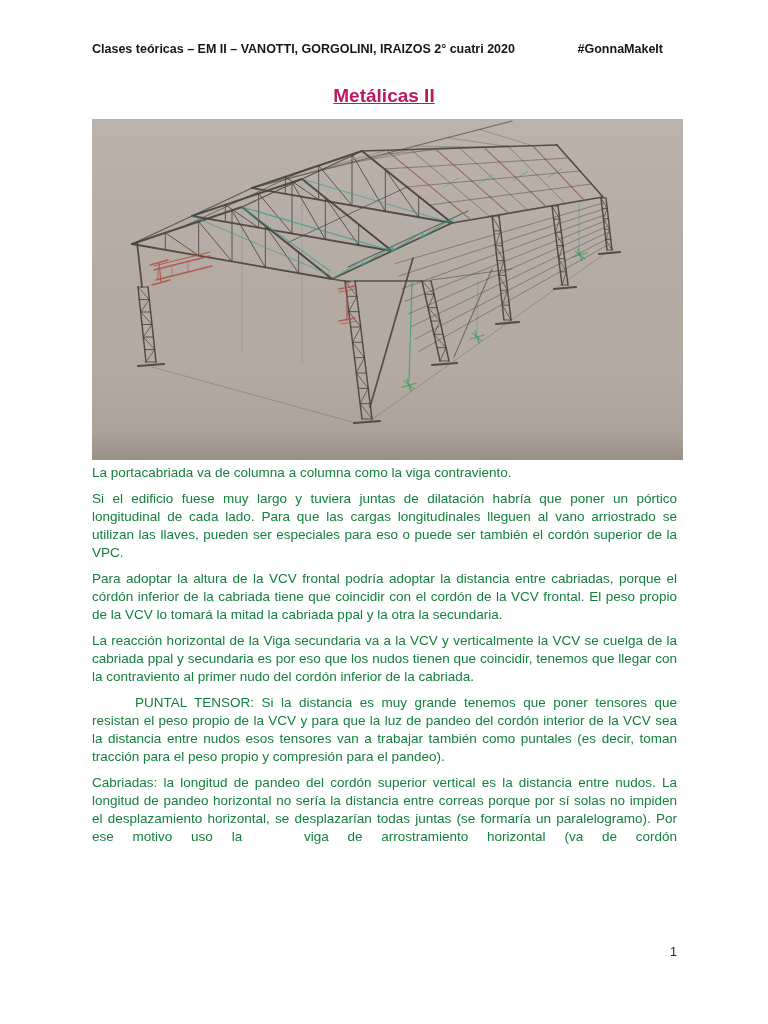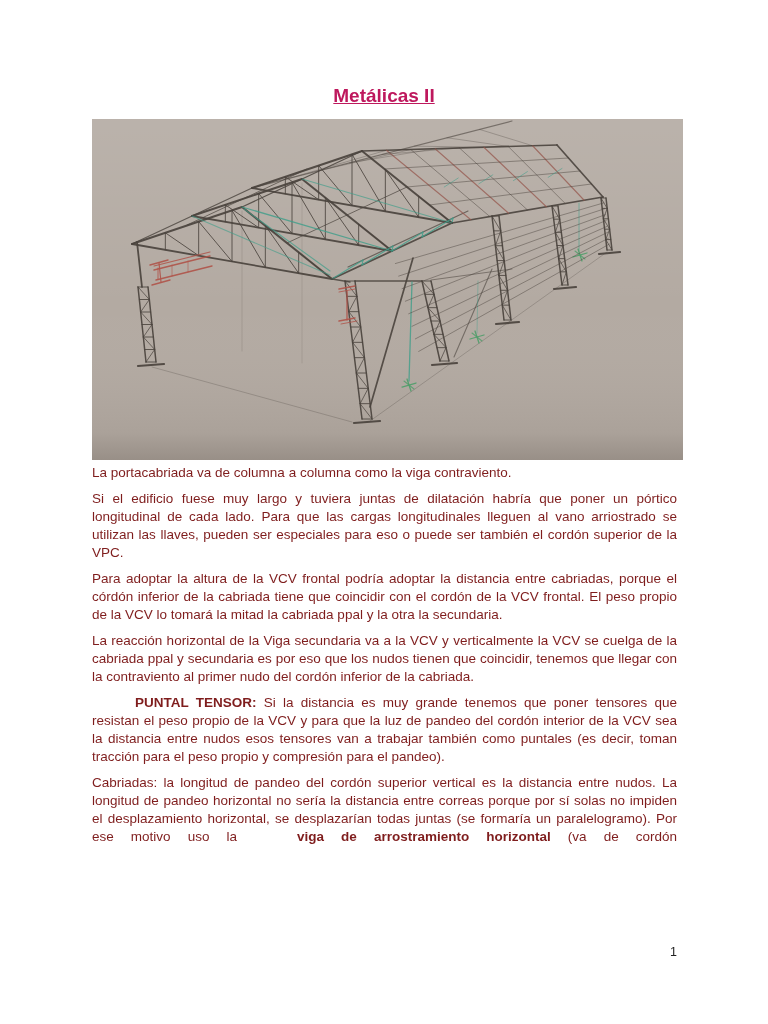--- a/index.html
+++ b/index.html
@@ -14,34 +14,38 @@
 
   .doc-title { position:absolute; top:85px; left:0; width:768px;
                text-align:center; font-size:19px; font-weight:700;
                text-decoration:underline; color:#be185d; }
 
   .figure { position:absolute; top:119px; left:92px; width:591px; height:341px; }
   .figure svg { display:block; width:100%; height:100%; }
 
   .content { position:absolute; top:464px; left:92px; width:585px;
              font-size:13.5px; line-height:18px; text-align:justify;
-             color:#7f1d1d; }
+             color:#15803d; }
   .content p { margin:0 0 8px 0; }
   .content p.fill-last { text-align-last: justify; }
-  .b { font-weight:700;padding-left:43px; }
+  .b { font-weight:400;padding-left:43px; }
   .u { }
 
   .pagenum { position:absolute; top:945px; left:92px; width:585px;
              text-align:right; font-size:12.5px; color:#222; }
 </style>
 </head>
 <body>
 
 <div class="page">
 
+  <div class="header">
+    <span>Clases teóricas – EM II – VANOTTI, GORGOLINI, IRAIZOS 2° cuatri 2020</span>
+    <span class="hashtag">#GonnaMakeIt</span>
+  </div>
 
   <h1 class="doc-title">Metálicas II</h1>
 
   <div class="figure">
     <svg id="sketch" viewBox="0 0 591 341" role="img" aria-label="Hand-drawn pencil sketch of a long steel shed: lattice gable trusses and lattice columns, red I-beam details, teal wind-bracing diagonals and green foundation marks, roof purlin grid over the far bays">
       <defs>
         <linearGradient id="shade" x1="0" y1="0" x2="0" y2="1">
           <stop offset="0" stop-color="#ffffff" stop-opacity="0.10"></stop>
           <stop offset="0.55" stop-color="#ffffff" stop-opacity="0"></stop>
           <stop offset="0.92" stop-color="#3a3028" stop-opacity="0.07"></stop>

